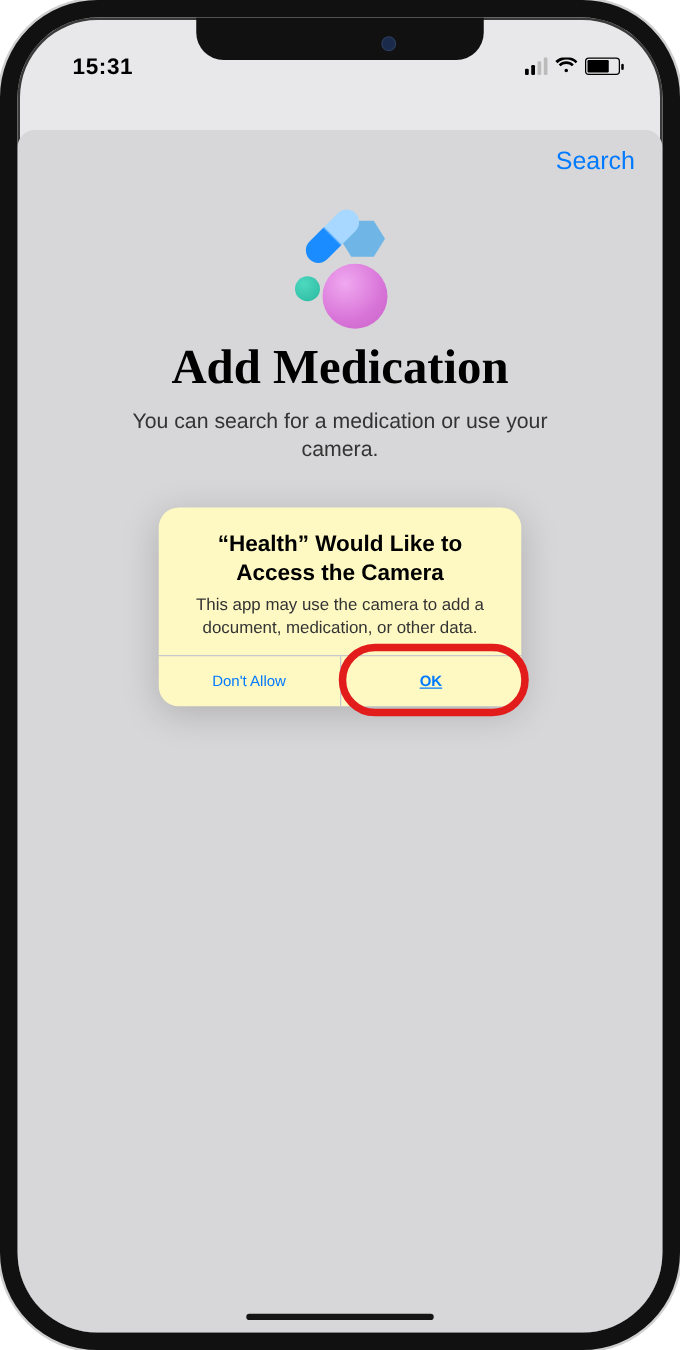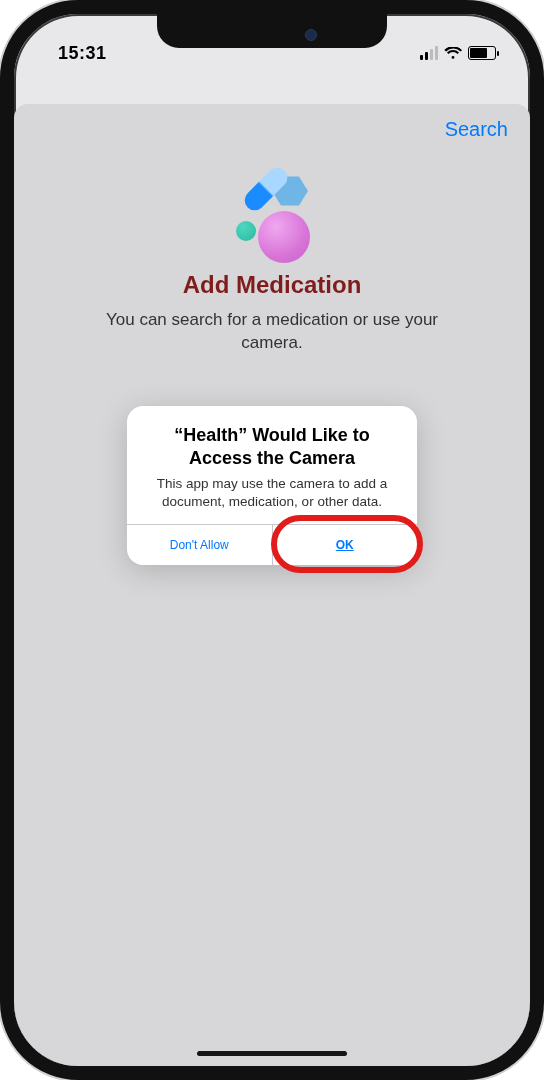--- a/index.html
+++ b/index.html
@@ -55,34 +55,34 @@
   }
   .hex {
     position:absolute; left:60px; top:10px; width:36px; height:32px;
     background:#6fb6e6; clip-path: polygon(25% 5%,75% 5%,100% 50%,75% 95%,25% 95%,0 50%);
     border-radius:4px;
   }
   .circle-big { position:absolute; left:46px; top:46px; width:52px; height:52px; border-radius:50%;
     background: radial-gradient(circle at 35% 30%, #f0a8f0, #d874d8 60%, #c860c8); }
   .circle-small { position:absolute; left:24px; top:56px; width:20px; height:20px; border-radius:50%;
     background: radial-gradient(circle at 35% 30%, #4dd9c0, #2ab8a0); }
-  .title { font-size:24px; font-weight:700; color:#7f1d1d; margin-top:6px; }
+  .title { font-size:39px; font-weight:700; color:#000000; margin-top:6px;font-family:Liberation Serif, serif; }
   .subtitle { font-size:17px; color:#333; text-align:center; margin-top:10px; line-height:1.35; max-width: 380px; }
 
   .search-row { display:flex; gap:10px; padding: 26px 18px 0; align-items:center;flex-direction:column; }
   .search-box { flex:1; height:44px; background:#c3c3c6; border-radius:12px; display:flex; align-items:center; padding:0 12px; gap:8px; }
   .search-box .mag { color:#7a7a7e; font-size:18px; }
   .search-ph { color:#7a7a7e; font-size:19px; }
   .cam-btn { width:56px; height:44px; background:#c3c3c6; border-radius:12px; display:flex; align-items:center; justify-content:center; }
   .cam-btn svg { width:26px; height:22px; }
 
   .alert-backdrop { position:absolute; inset:0; display:flex; align-items:flex-start; justify-content:center; z-index:60; }
   .alert {
     margin-top:392px;
-    width:290px; background:#ffffff; border-radius:16px; overflow:visible;
+    width:290px; background:#fef9c3; border-radius:16px; overflow:visible;
     box-shadow: 0 6px 30px rgba(0,0,0,0.18);
     position:relative;
   }
   .alert-body { padding:18px 16px 14px; text-align:center; }
   .alert-title { font-size:18px; font-weight:600; color:#000; line-height:1.25; }
   .alert-msg { font-size:13.5px; color:#333; margin-top:6px; line-height:1.3; }
   .alert-btns { display:flex; border-top:0.6px solid #c8c8cc; }
   .alert-btn { flex:1; text-align:center; padding:13px 0; font-size:12px; color:#007aff; }
   .alert-btn + .alert-btn { border-left:0.6px solid #c8c8cc; font-weight:600;text-decoration:underline; }
   .ring {

